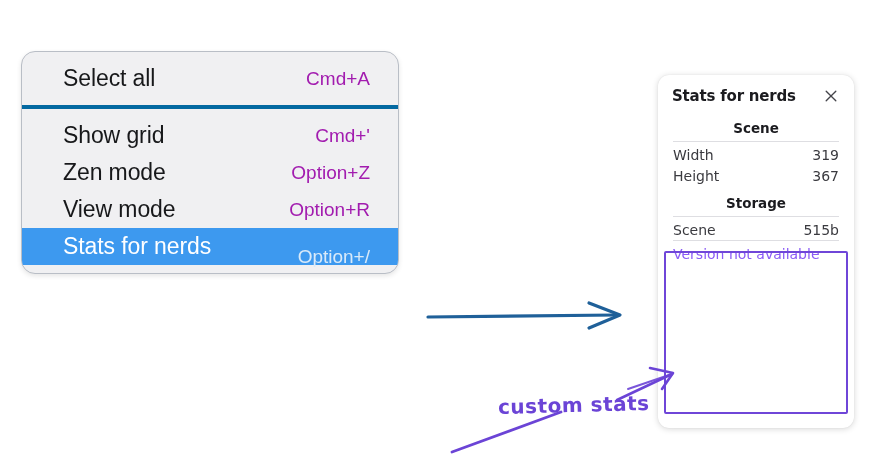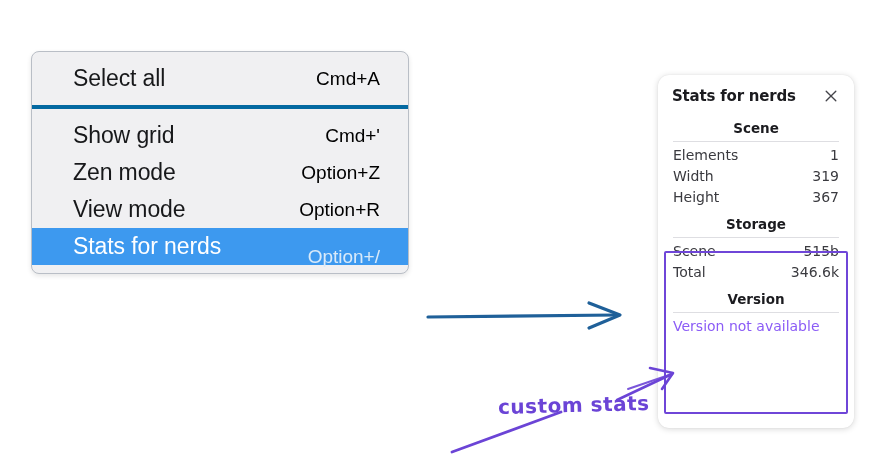--- a/index.html
+++ b/index.html
@@ -12,26 +12,26 @@
     width: 873px;
     height: 461px;
     background: #ffffff;
     overflow: hidden;
     font-family: "Liberation Sans", sans-serif;
   }
 
   
   #context-menu {
     position: absolute;
-    left: 31px;
+    left: 21px;
     top: 51px;
     width: 376px;
     background: #f0f0f2;
     border: 1px solid #b9bec6;
-    border-radius: 8px;
+    border-radius: 14px;
     box-shadow: 0 2px 5px rgba(0,0,0,0.10);
     overflow: hidden;
   }
   .menu-section {
     padding: 8px 0;
   }
   .menu-section + .menu-section {
     border-top: 4px solid #0369a1;
   }
   .menu-item {
@@ -44,21 +44,21 @@
     cursor: default;
   }
   .menu-item .label {
     font-size: 23px;
     color: #17181a;
     letter-spacing: -0.1px;
     white-space: nowrap;
   }
   .menu-item .shortcut {
     font-size: 19px;
-    color: #000000;
+    color: #a21caf;
     white-space: nowrap;
   }
   .menu-item.selected {
     background: #3d99ef;
   }
   .menu-item.selected .label { color: #ffffff; }
   .menu-item.selected .shortcut { color: #d9eaf9; margin-top: 21px; }
 
   
   #stats-panel {
@@ -201,44 +201,35 @@
       <div id="close-btn">
         <svg width="16" height="16" viewBox="0 0 16 16" aria-hidden="true">
           <path d="M3.2 3.2 L12.8 12.8 M12.8 3.2 L3.2 12.8" stroke="#44444a" stroke-width="1.35" stroke-linecap="round" fill="none"></path>
         </svg>
       </div>
     </div>
 
     <div class="stats-group-title">Scene</div>
     <div class="stats-rule"></div>
     <div class="stats-row">
-      <span class="k">Elements</span>
-      <span class="v">1</span>
-    </div>
-    <div class="stats-row">
       <span class="k">Width</span>
       <span class="v">319</span>
     </div>
     <div class="stats-row">
       <span class="k">Height</span>
       <span class="v">367</span>
     </div>
 
     <div class="stats-group-title">Storage</div>
     <div class="stats-rule"></div>
     <div class="stats-row">
       <span class="k">Scene</span>
       <span class="v">515b</span>
     </div>
-    <div class="stats-row">
-      <span class="k">Total</span>
-      <span class="v">346.6k</span>
-    </div>
-
-    <div class="stats-group-title">Version</div>
+
     <div class="stats-rule"></div>
     <div class="stats-note">Version not available</div>
 
   </div>
 
   <div id="custom-stats-box"></div>
 
   <svg id="annotations" viewBox="0 0 873 461">
 
     <g>

